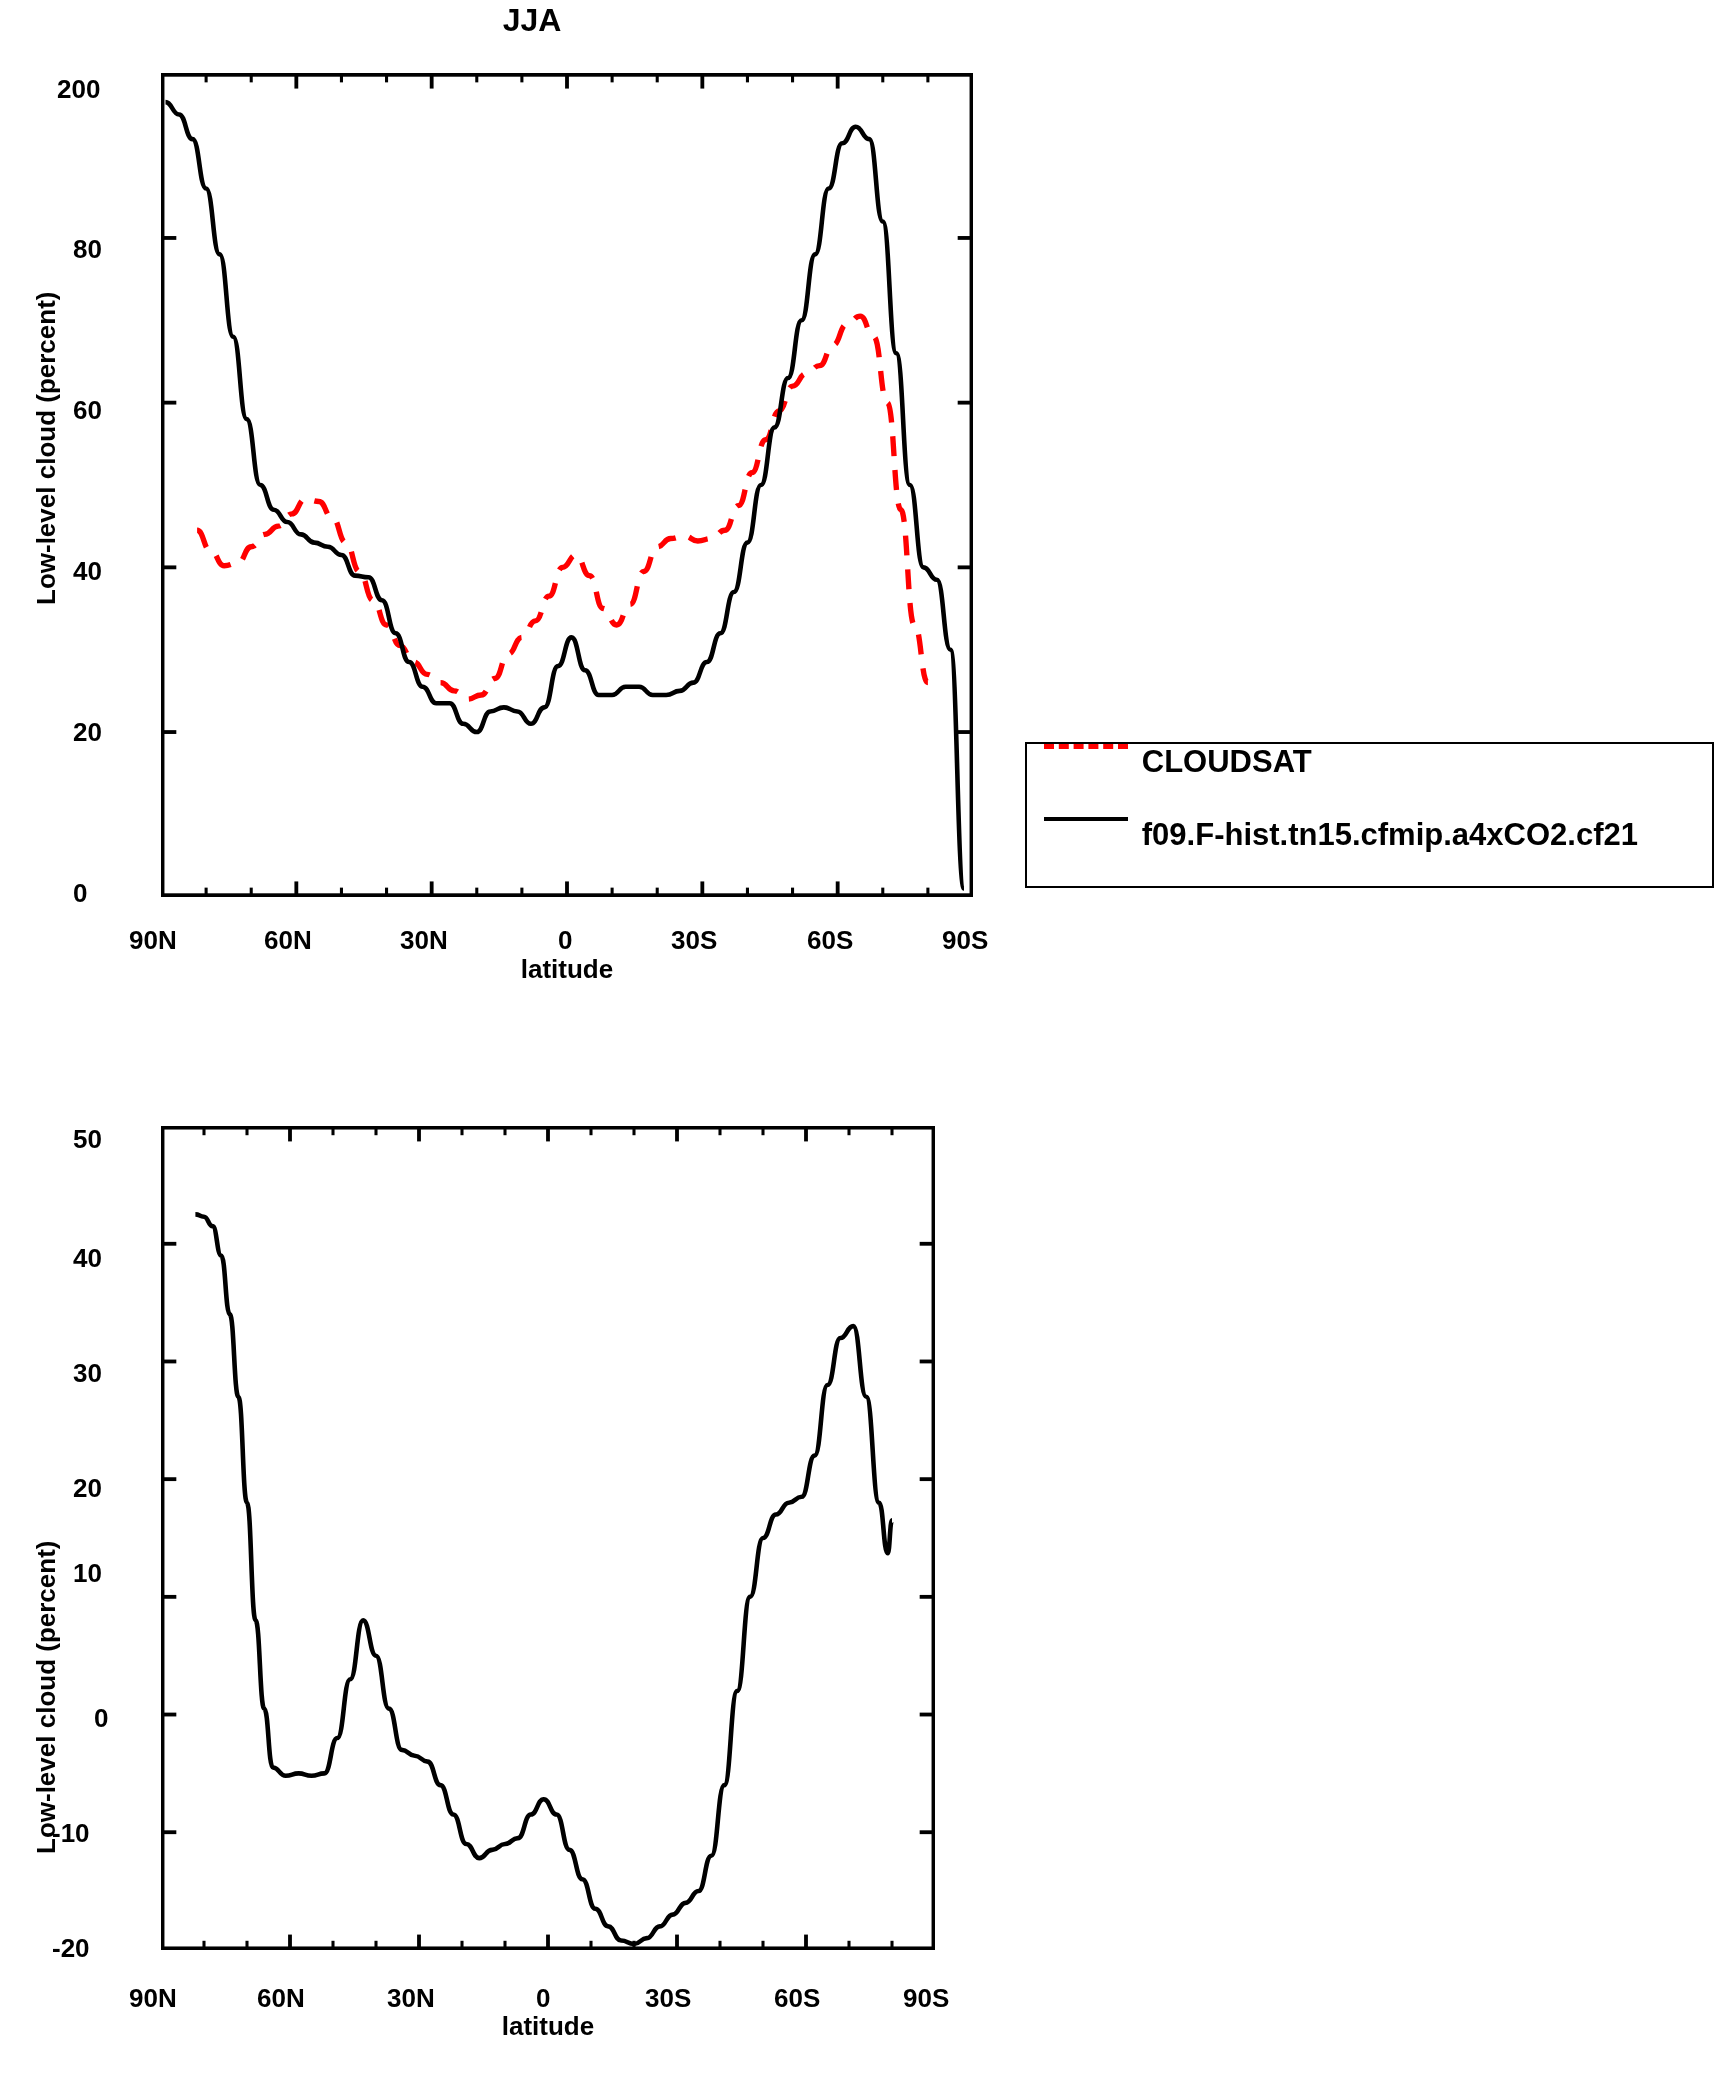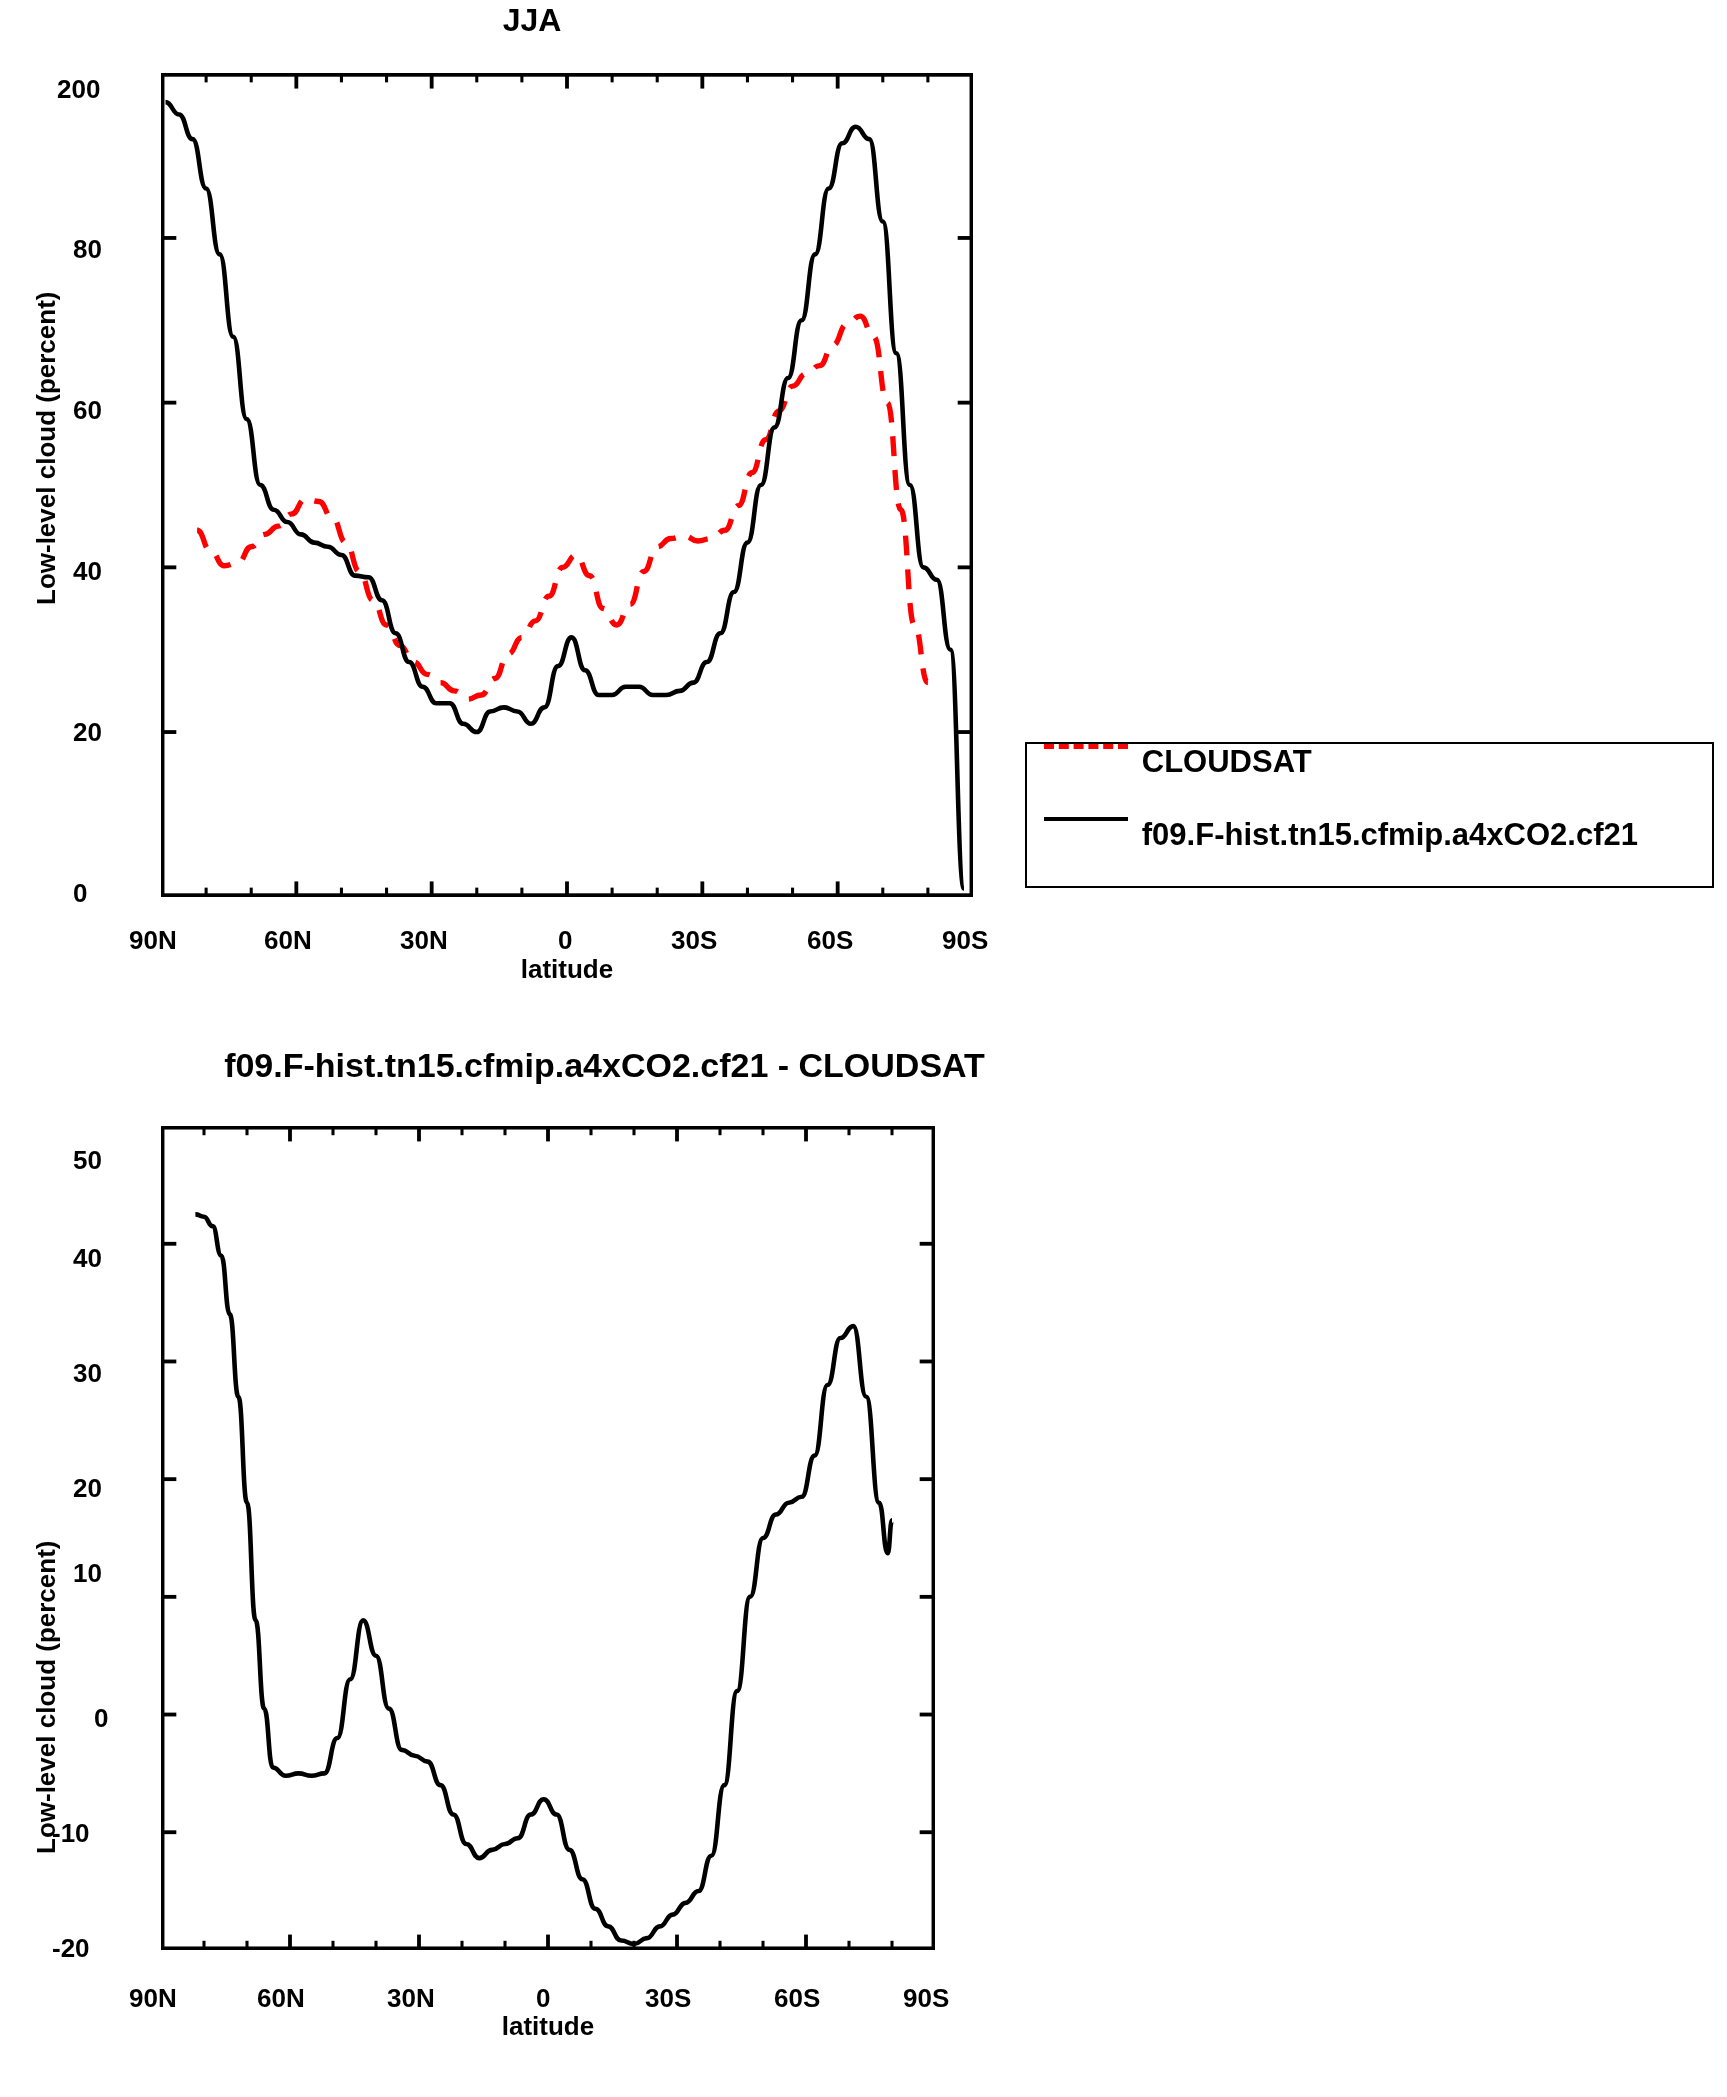--- a/index.html
+++ b/index.html
@@ -225,34 +225,33 @@
     <div class="legend-row">
       <span class="legend-swatch solid"></span>
       <span class="legend-text">f09.F-hist.tn15.cfmip.a4xCO2.cf21</span>
     </div>
   </div>
 
 </div>
 
 <div class="panel" id="panel-bottom">
 
-  <div class="chart-title" id="title-bottom">f09.F-hist.tn15.cfmip.a4xCO2.cf21 - CLOUDSAT</div>
 
   <div class="ylabel" id="ylabel-bottom">Low-level cloud (percent)</div>
 
   <div class="xlabel" id="xlabel-bottom">latitude</div>
 
   <div class="tick-label" style="left:52px;  top:891px;">-20</div>
   <div class="tick-label" style="left:52px;  top:776px;">-10</div>
   <div class="tick-label" style="left:94px; top:661px;">0</div>
   <div class="tick-label" style="left:73px;  top:516px;">10</div>
   <div class="tick-label" style="left:73px;  top:431px;">20</div>
   <div class="tick-label" style="left:73px;  top:316px;">30</div>
   <div class="tick-label" style="left:73px;  top:201px;">40</div>
-  <div class="tick-label" style="left:73px;  top:103px;">50</div>
+  <div class="tick-label" style="left:73px;  top:82px;">50</div>
 
   <div class="tick-label" style="left:129px;  top:941px;">90N</div>
   <div class="tick-label" style="left:257px;  top:941px;">60N</div>
   <div class="tick-label" style="left:387px;  top:941px;">30N</div>
   <div class="tick-label" style="left:536px;  top:941px;">0</div>
   <div class="tick-label" style="left:645px;  top:941px;">30S</div>
   <div class="tick-label" style="left:774px; top:941px;">60S</div>
   <div class="tick-label" style="left:903px; top:941px;">90S</div>
 
   <div class="plot-wrap" id="plot-bottom">

